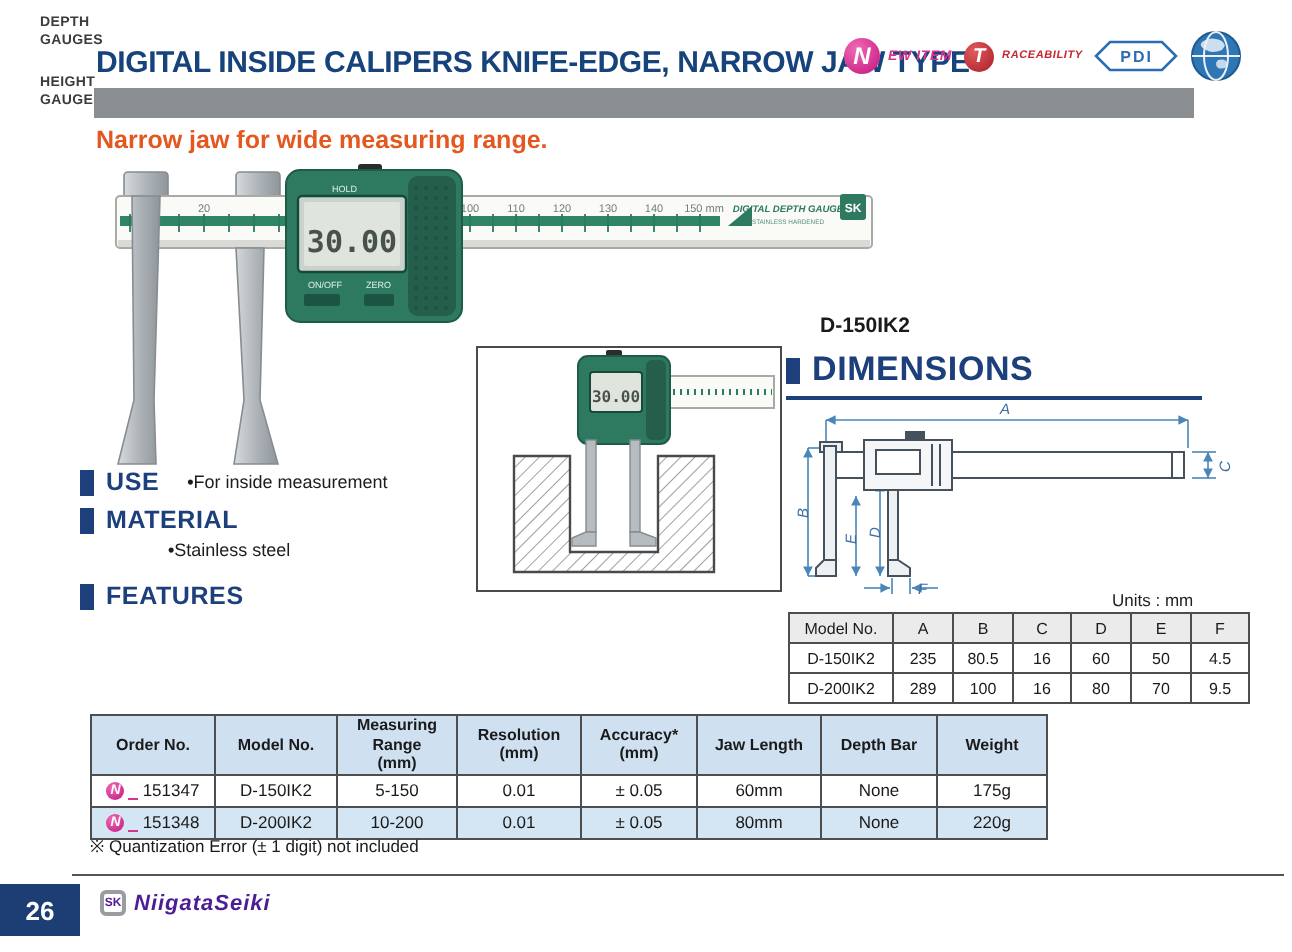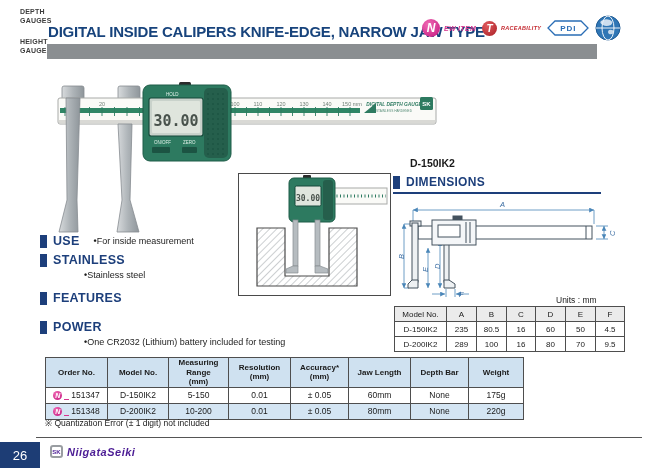--- a/index.html
+++ b/index.html
@@ -26,21 +26,21 @@
   .tagline { position:absolute; left:48px; top:63px; font-size:12.5px; font-weight:bold; color:#e4571f; }
 
   .model-label { position:absolute; left:410px; top:157px; font-size:10.5px; font-weight:bold; color:#1a1a1a; }
 
   .product-svg { position:absolute; left:36px; top:82px; }
   .inset-box { position:absolute; left:238px; top:173px; width:153px; height:123px; border:1.5px solid #4a4a4a; background:#fff; }
 
   
   .dim-head { position:absolute; left:393px; top:175px; width:208px; border-bottom:2px solid #1d3f7b; padding-bottom:3px; display:flex; align-items:center; }
   .sq-bullet { display:inline-block; width:7px; height:13px; background:#1d3f7b; margin-right:6px; flex:0 0 auto; }
-  .dim-head .hd { font-size:12px; font-weight:bold; color:#1d3f7b; letter-spacing:0.3px; }
+  .dim-head .hd { font-size:17px; font-weight:bold; color:#1d3f7b; letter-spacing:0.3px; }
   .diagram-svg { position:absolute; left:396px; top:196px; }
   .units { position:absolute; left:556px; top:295px; font-size:8.5px; color:#222; }
   .dim-table { position:absolute; left:394px; top:306px; border-collapse:collapse; table-layout:fixed; font-size:8px; color:#1a1a1a; }
   .dim-table td, .dim-table th { border:1px solid #4e4e4e; text-align:center; height:15px; padding:0 1px; font-weight:normal; }
   .dim-table th { background:#ebebeb; }
 
   
   .sec { position:absolute; left:40px; }
   .sec-head { display:flex; align-items:center; }
   .sec-head .hd { font-size:12.5px; font-weight:bold; color:#1d3f7b; letter-spacing:0.3px; }
@@ -55,21 +55,21 @@
   .spec-table th { background:#cfe1f0; font-size:8px; font-weight:bold; height:26px; line-height:1.2; }
   .spec-table td { font-size:8.5px; height:16px; }
   .spec-table tr.alt td { background:#d4e5f3; }
   .order-cell { display:flex; align-items:flex-end; justify-content:center; gap:2px; }
   .n-mini { width:9px; height:9px; border-radius:50%; background:radial-gradient(circle at 35% 30%, #f06ab4, #c2147d); color:#fff; font-size:7px; font-weight:bold; font-style:italic; display:flex; align-items:center; justify-content:center; flex:0 0 auto; }
   .n-dash { width:5px; height:1.5px; background:#d6358f; flex:0 0 auto; }
   .note { position:absolute; left:45px; top:417px; font-size:8.5px; color:#1a1a1a; }
 
   
   .foot-rule { position:absolute; left:36px; top:437px; width:606px; height:1px; background:#555; }
-  .page-box { position:absolute; left:0; top:442px; width:40px; height:26px; background:#1d3d75; color:#fff; font-size:13px; font-weight:normal; display:flex; align-items:center; justify-content:center; }
+  .page-box { position:absolute; left:0; top:442px; width:40px; height:26px; background:#1d3d75; color:#fff; font-size:13px; font-weight:bold; display:flex; align-items:center; justify-content:center; }
   .logo { position:absolute; left:50px; top:445px; display:flex; align-items:center; gap:4px; color:#4c1d95; }
   .logo-mark { width:13px; height:13px; border:2px solid #999da1; border-radius:3px; font-size:6px; font-weight:bold; display:flex; align-items:center; justify-content:center; }
   .logo-text { font-size:11px; font-weight:bold; font-style:italic; letter-spacing:0.5px; }
 
   svg text { font-family:"Liberation Sans", sans-serif; }
   .lcd-font { font-family:"DejaVu Sans Mono", monospace; font-weight:bold; }
 </style>
 </head>
 <body>
 
@@ -99,20 +99,21 @@
     <svg width="26" height="26" viewBox="0 0 26 26">
       <circle cx="13" cy="13" r="12" fill="#2f76b5" stroke="#1d5a94" stroke-width="1"></circle>
       <ellipse cx="13" cy="13" rx="6" ry="12" fill="none" stroke="#ffffff" stroke-width="1" opacity="0.9"></ellipse>
       <line x1="1" y1="13" x2="25" y2="13" stroke="#ffffff" stroke-width="1" opacity="0.9"></line>
       <path d="M6 6 Q10 3 15 5 Q19 7 16 10 Q11 12 8 10 Q4 8 6 6 Z" fill="#e9f1f8" opacity="0.85"></path>
       <path d="M14 15 Q18 14 19 17 Q18 20 14 19 Q12 17 14 15 Z" fill="#e9f1f8" opacity="0.8"></path>
     </svg>
   </div>
   <div class="gray-bar"></div>
 
+  <div class="tagline">Narrow jaw for wide measuring range.</div>
 
   <svg class="product-svg" width="410" height="158" viewBox="0 0 410 158">
     <defs>
       <linearGradient id="jawGrad" x1="0" y1="0" x2="1" y2="0">
         <stop offset="0" stop-color="#d8dbdd"></stop>
           <stop offset="0.5" stop-color="#aeb4b8"></stop>
           <stop offset="1" stop-color="#8f969b"></stop>
       </linearGradient>
       <pattern id="gripDots" width="5" height="5" patternUnits="userSpaceOnUse">
         <circle cx="2" cy="2" r="1" fill="#1c5443"></circle>
@@ -315,41 +316,32 @@
   <div class="sec" style="top:234px;">
     <div class="sec-head">
       <span class="sq-bullet"></span>
       <span class="hd">USE</span>
       <span class="sec-inline-item">For inside measurement</span>
     </div>
   </div>
   <div class="sec" style="top:253px;">
     <div class="sec-head">
       <span class="sq-bullet"></span>
-      <span class="hd">STAINLESS</span>
+      <span class="hd">MATERIAL</span>
     </div>
     <ul class="sec-items">
       <li>Stainless steel</li>
     </ul>
   </div>
   <div class="sec" style="top:291px;">
     <div class="sec-head">
       <span class="sq-bullet"></span>
       <span class="hd">FEATURES</span>
     </div>
     <ul class="sec-items">
-    </ul>
-  </div>
-  <div class="sec" style="top:320px;">
-    <div class="sec-head">
-      <span class="sq-bullet"></span>
-      <span class="hd">POWER</span>
-    </div>
-    <ul class="sec-items">
-      <li>One CR2032 (Lithium) battery included for testing</li>
     </ul>
   </div>
 
   <table class="spec-table">
     <colgroup>
         <col style="width:62px">
         <col style="width:61px">
         <col style="width:60px">
         <col style="width:62px">
         <col style="width:58px">

